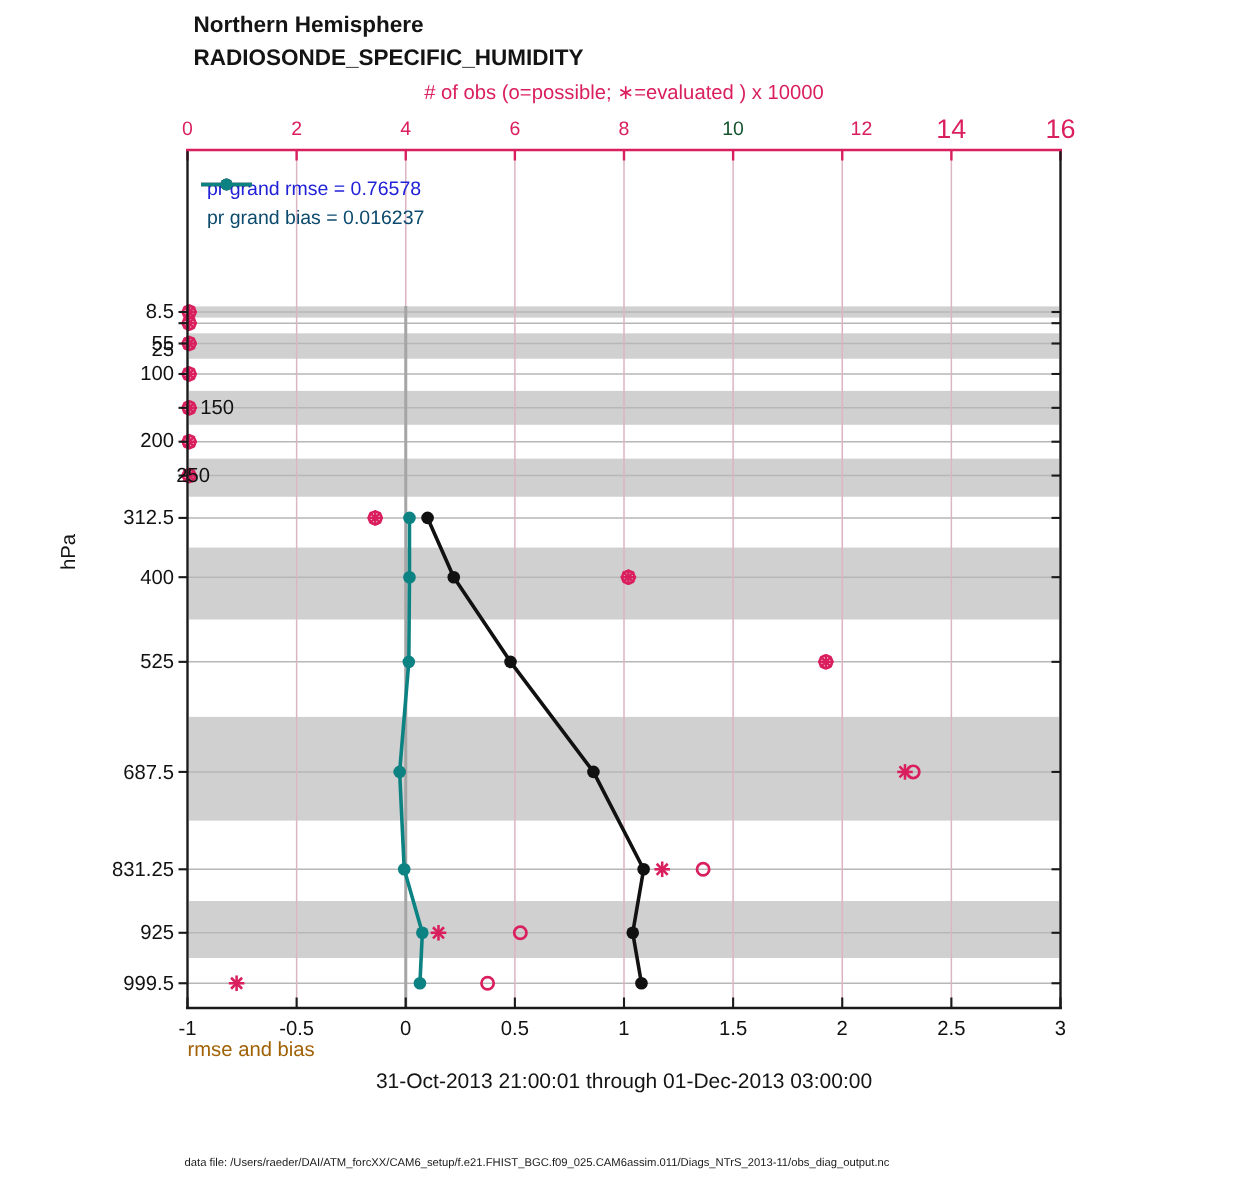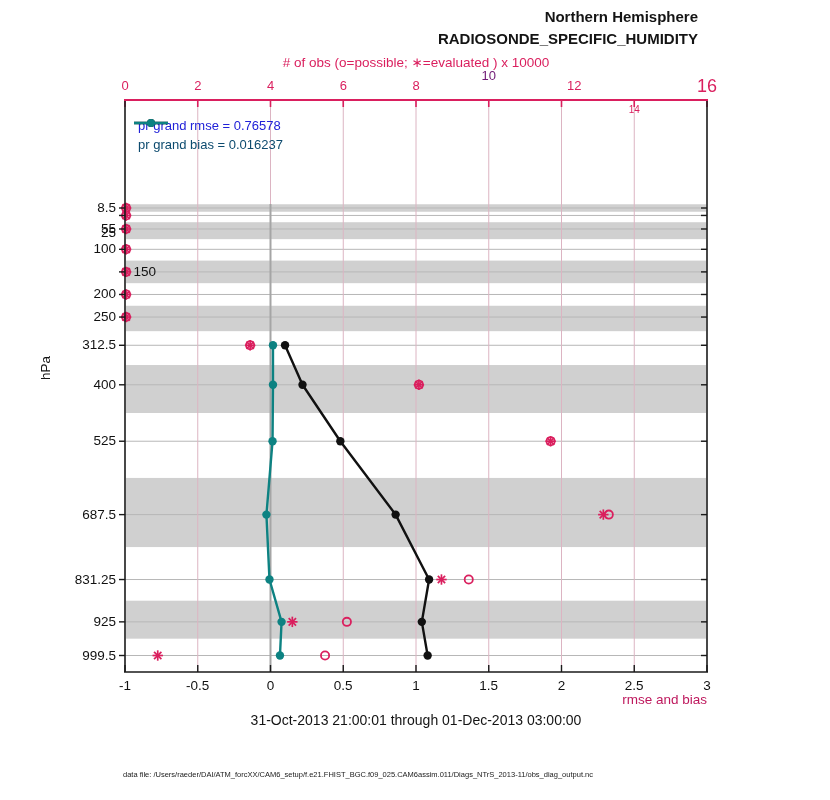--- a/index.html
+++ b/index.html
@@ -1,21 +1,21 @@
 <!DOCTYPE html>
 <html><head>
 <meta charset="utf-8">
 <style>
   html,body{margin:0;padding:0;background:#ffffff;}
   #fig{position:relative;width:830px;height:800px;background:#fff;overflow:hidden;
        font-family:"Liberation Sans","DejaVu Sans",sans-serif;color:#111;}
   .abs{position:absolute;}
-  .title-line{left:116px;width:582px;text-align:right;font-weight:bold;font-size:15px;color:#141414;}
+  .title-line{left:129px;width:582px;text-align:left;font-weight:bold;font-size:15px;color:#141414;}
   .obs-label{left:125px;width:582px;text-align:center;font-size:13.5px;}
-  .xlabel{left:125px;width:582px;text-align:right;font-size:13.5px;color:#be185d;}
+  .xlabel{left:125px;width:582px;text-align:left;font-size:13.5px;color:#a16207;}
   .datelabel{left:125px;width:582px;text-align:center;font-size:14px;color:#141414;}
   .footer{left:0;width:716px;text-align:center;font-size:7.5px;color:#1a1a1a;}
   .ylab{left:38px;top:380px;font-size:13.5px;color:#141414;transform:rotate(-90deg);transform-origin:left top;}
   .legend{left:133px;top:117px;display:flex;flex-direction:column;gap:3px;}
   .legend-row{display:flex;align-items:center;height:16px;}
   .legend-text{font-size:13px;margin-left:5px;white-space:nowrap;}
   .ticklab{position:absolute;font-size:13.5px;line-height:16px;}
   svg{position:absolute;left:0;top:0;}
 </style>
 </head>
@@ -234,40 +234,40 @@
 
   <div class="abs xlabel" style="top:692px">rmse and bias</div>
   <div class="abs datelabel" style="top:712px">31-Oct-2013 21:00:01 through 01-Dec-2013 03:00:00</div>
   <div class="abs footer" style="top:770px">data file: /Users/raeder/DAI/ATM_forcXX/CAM6_setup/f.e21.FHIST_BGC.f09_025.CAM6assim.011/Diags_NTrS_2013-11/obs_diag_output.nc</div>
 
 <div class="ticklab" style="left: 105px; top: 78px; width: 40px; text-align: center; color: rgb(218, 31, 94); font-size: 13px;">0</div>
     <div class="ticklab" style="left: 177.75px; top: 78px; width: 40px; text-align: center; color: rgb(218, 31, 94); font-size: 13px;">2</div>
     <div class="ticklab" style="left: 250.5px; top: 78px; width: 40px; text-align: center; color: rgb(218, 31, 94); font-size: 13px;">4</div>
     <div class="ticklab" style="left: 323.25px; top: 78px; width: 40px; text-align: center; color: rgb(218, 31, 94); font-size: 13px;">6</div>
     <div class="ticklab" style="left: 396px; top: 78px; width: 40px; text-align: center; color: rgb(218, 31, 94); font-size: 13px;">8</div>
-    <div class="ticklab" style="left: 468.75px; top: 68px; width: 40px; text-align: center; color: #701a75; font-size: 13px;">10</div>
+    <div class="ticklab" style="left: 468.75px; top: 78px; width: 40px; text-align: center; color: #14532d; font-size: 13px;">10</div>
     <div class="ticklab" style="left: 541.5px; top: 78px; width: 40px; text-align: right; color: rgb(218, 31, 94); font-size: 13px;">12</div>
-    <div class="ticklab" style="left: 614.25px; top: 78px; width: 40px; text-align: center; color: rgb(218, 31, 94); font-size: 10px; margin-top: 24px;">14</div>
+    <div class="ticklab" style="left: 614.25px; top: 78px; width: 40px; text-align: center; color: rgb(218, 31, 94); font-size: 18px;">14</div>
     <div class="ticklab" style="left: 687px; top: 78px; width: 40px; text-align: center; color: rgb(218, 31, 94); font-size: 18px;">16</div>
     <div class="ticklab" style="left: 100px; top: 678px; width: 50px; text-align: center;">-1</div>
     <div class="ticklab" style="left: 172.75px; top: 678px; width: 50px; text-align: center;">-0.5</div>
     <div class="ticklab" style="left: 245.5px; top: 678px; width: 50px; text-align: center;">0</div>
     <div class="ticklab" style="left: 318.25px; top: 678px; width: 50px; text-align: center;">0.5</div>
     <div class="ticklab" style="left: 391px; top: 678px; width: 50px; text-align: center;">1</div>
     <div class="ticklab" style="left: 463.75px; top: 678px; width: 50px; text-align: center;">1.5</div>
     <div class="ticklab" style="left: 536.5px; top: 678px; width: 50px; text-align: center;">2</div>
     <div class="ticklab" style="left: 609.25px; top: 678px; width: 50px; text-align: center;">2.5</div>
     <div class="ticklab" style="left: 682px; top: 678px; width: 50px; text-align: center;">3</div>
     <div class="ticklab" style="left: 0px; top: 200px; width: 116px; text-align: right;">8.5</div>
     <div class="ticklab" style="left: 0px; top: 225px; width: 116px; text-align: right;">25</div>
     <div class="ticklab" style="left: 0px; top: 220.998px; width: 116px; text-align: right;">55</div>
     <div class="ticklab" style="left: 0px; top: 241.318px; width: 116px; text-align: right;">100</div>
     <div class="ticklab" style="left: 0px; top: 263.896px; width: 116px; text-align: right; padding-left: 40px;">150</div>
     <div class="ticklab" style="left: 0px; top: 286.475px; width: 116px; text-align: right;">200</div>
-    <div class="ticklab" style="left: 0px; top: 309.053px; width: 116px; text-align: right;">250</div>
+    <div class="ticklab" style="left: 0px; top: 309.053px; width: 116px; text-align: right; padding-left: 24px;">250</div>
     <div class="ticklab" style="left: 0px; top: 337.275px; width: 116px; text-align: right;">312.5</div>
     <div class="ticklab" style="left: 0px; top: 376.787px; width: 116px; text-align: right;">400</div>
     <div class="ticklab" style="left: 0px; top: 433.233px; width: 116px; text-align: right;">525</div>
     <div class="ticklab" style="left: 0px; top: 506.612px; width: 116px; text-align: right;">687.5</div>
     <div class="ticklab" style="left: 0px; top: 571.524px; width: 116px; text-align: right;">831.25</div>
     <div class="ticklab" style="left: 0px; top: 613.858px; width: 116px; text-align: right;">925</div>
     <div class="ticklab" style="left: 0px; top: 647.5px; width: 116px; text-align: right;">999.5</div>
   </div>
 
 </body></html>

